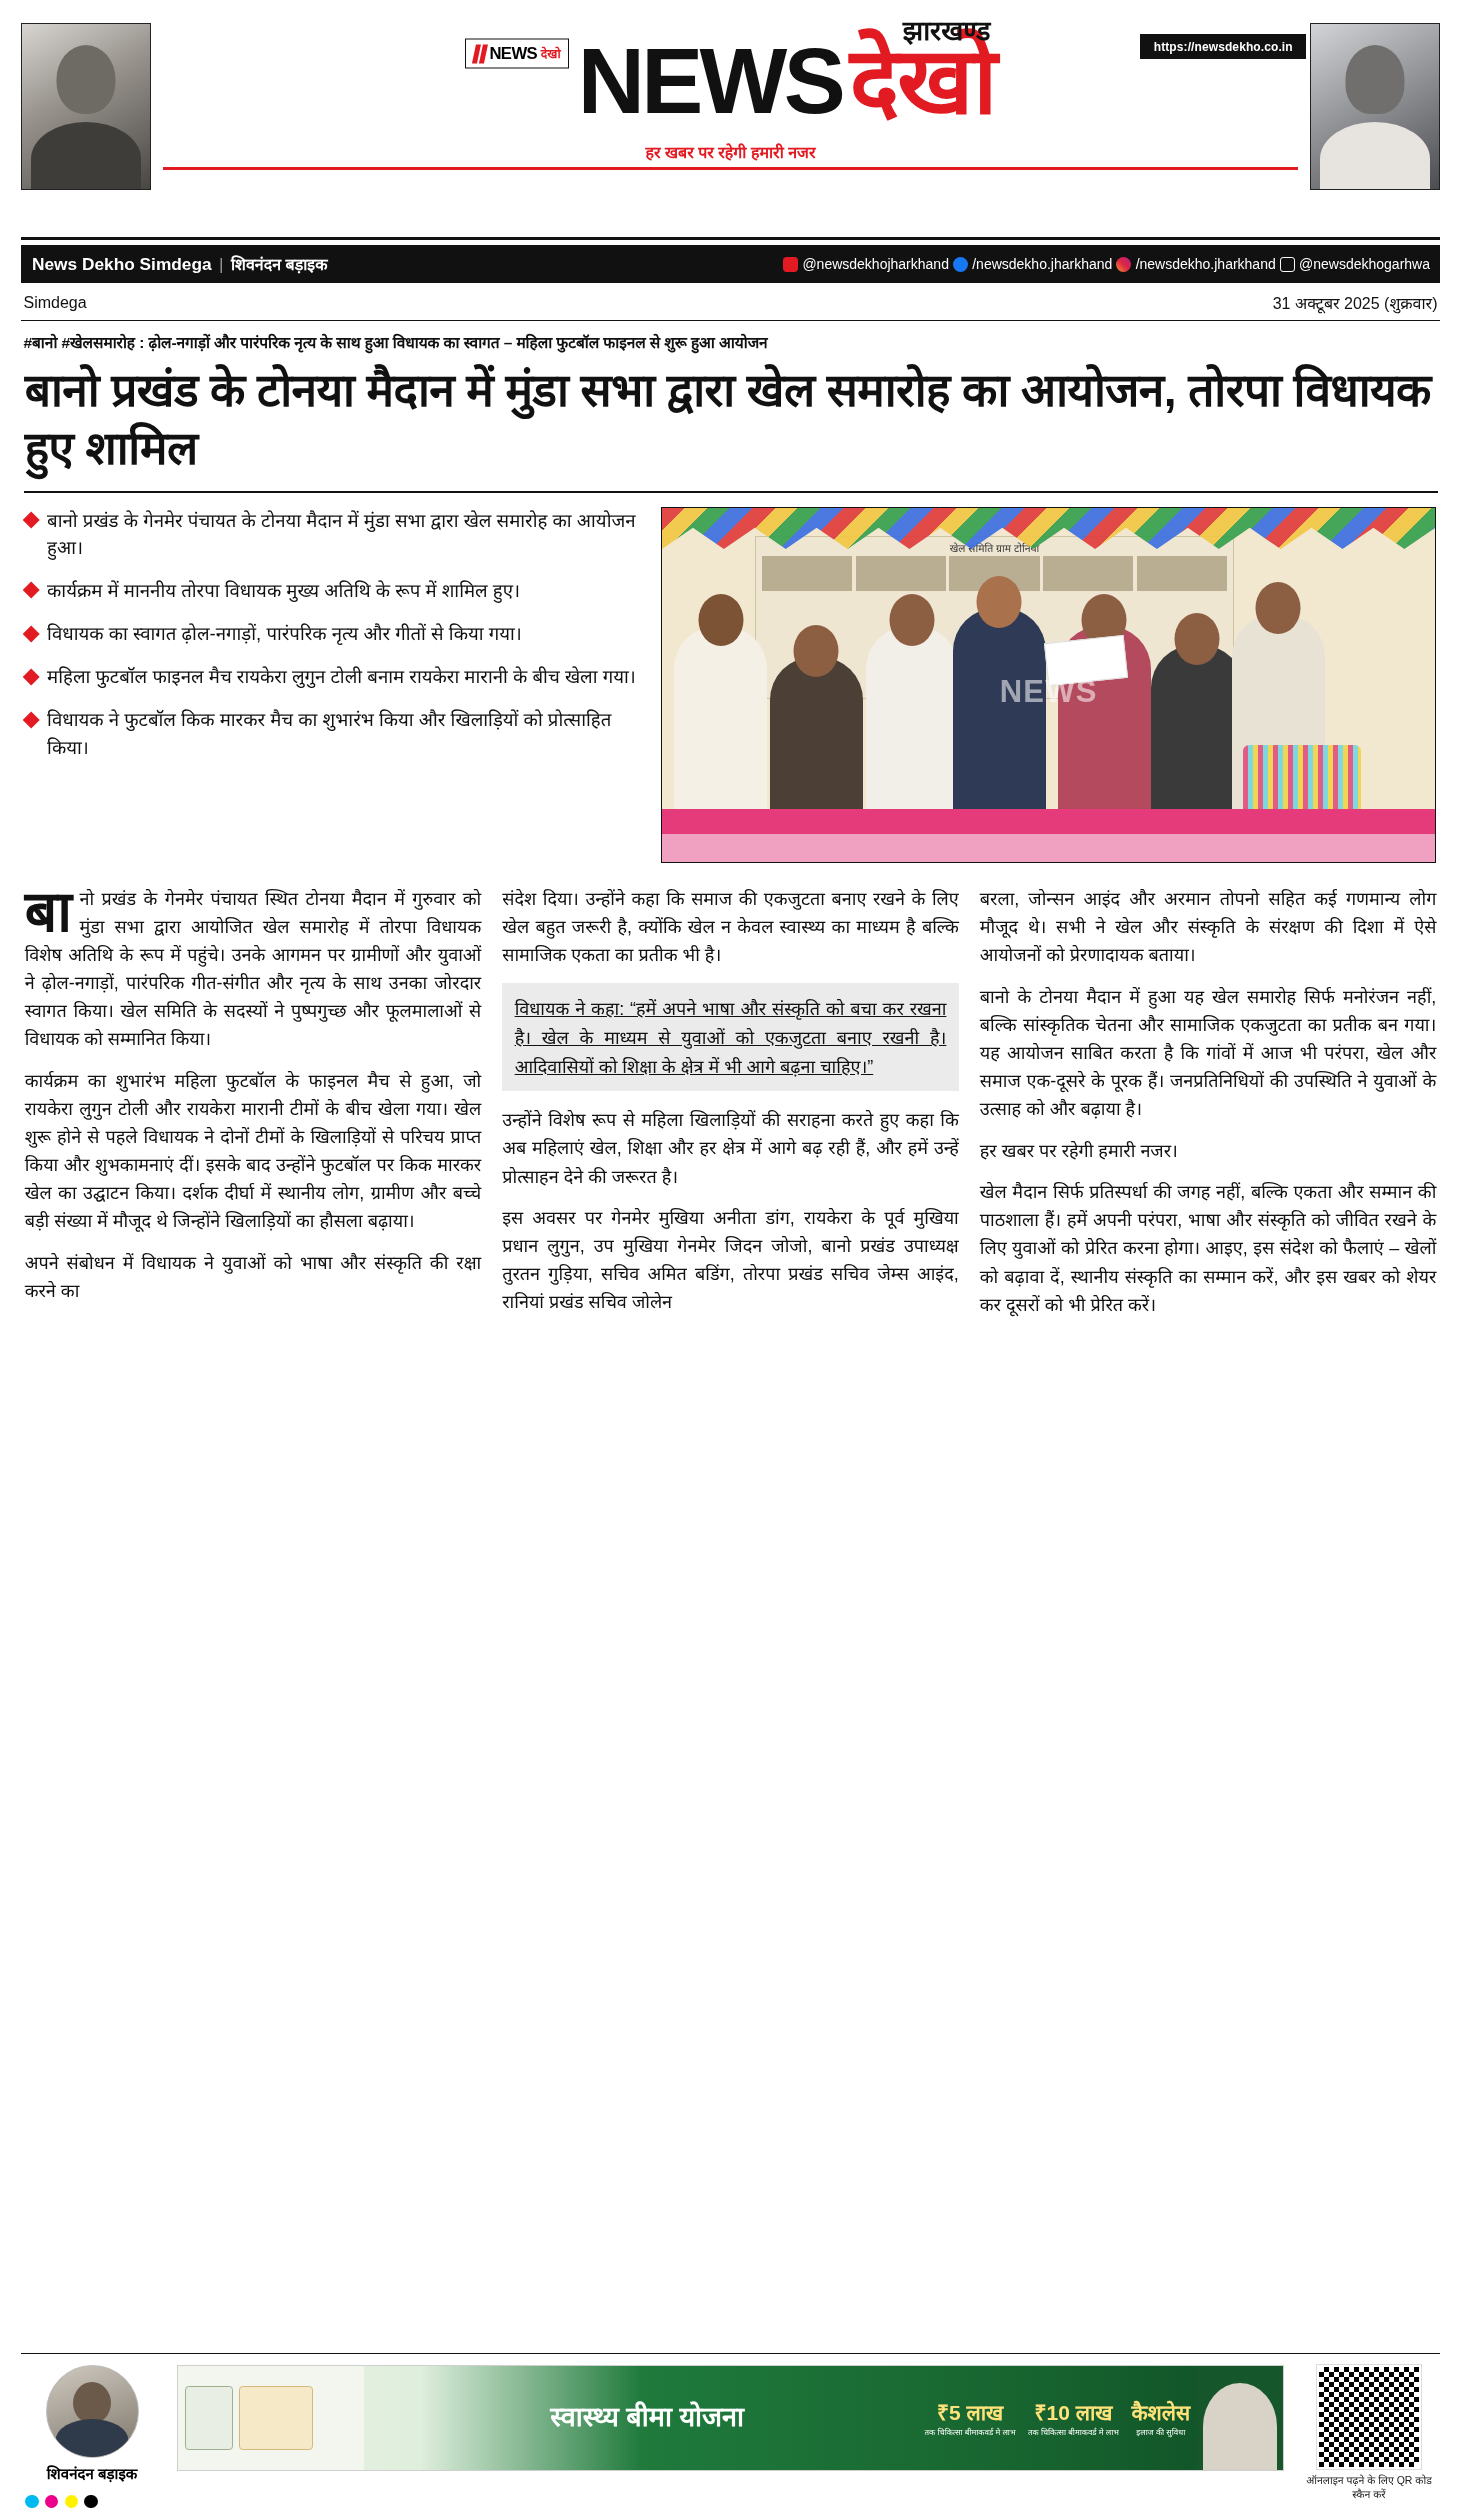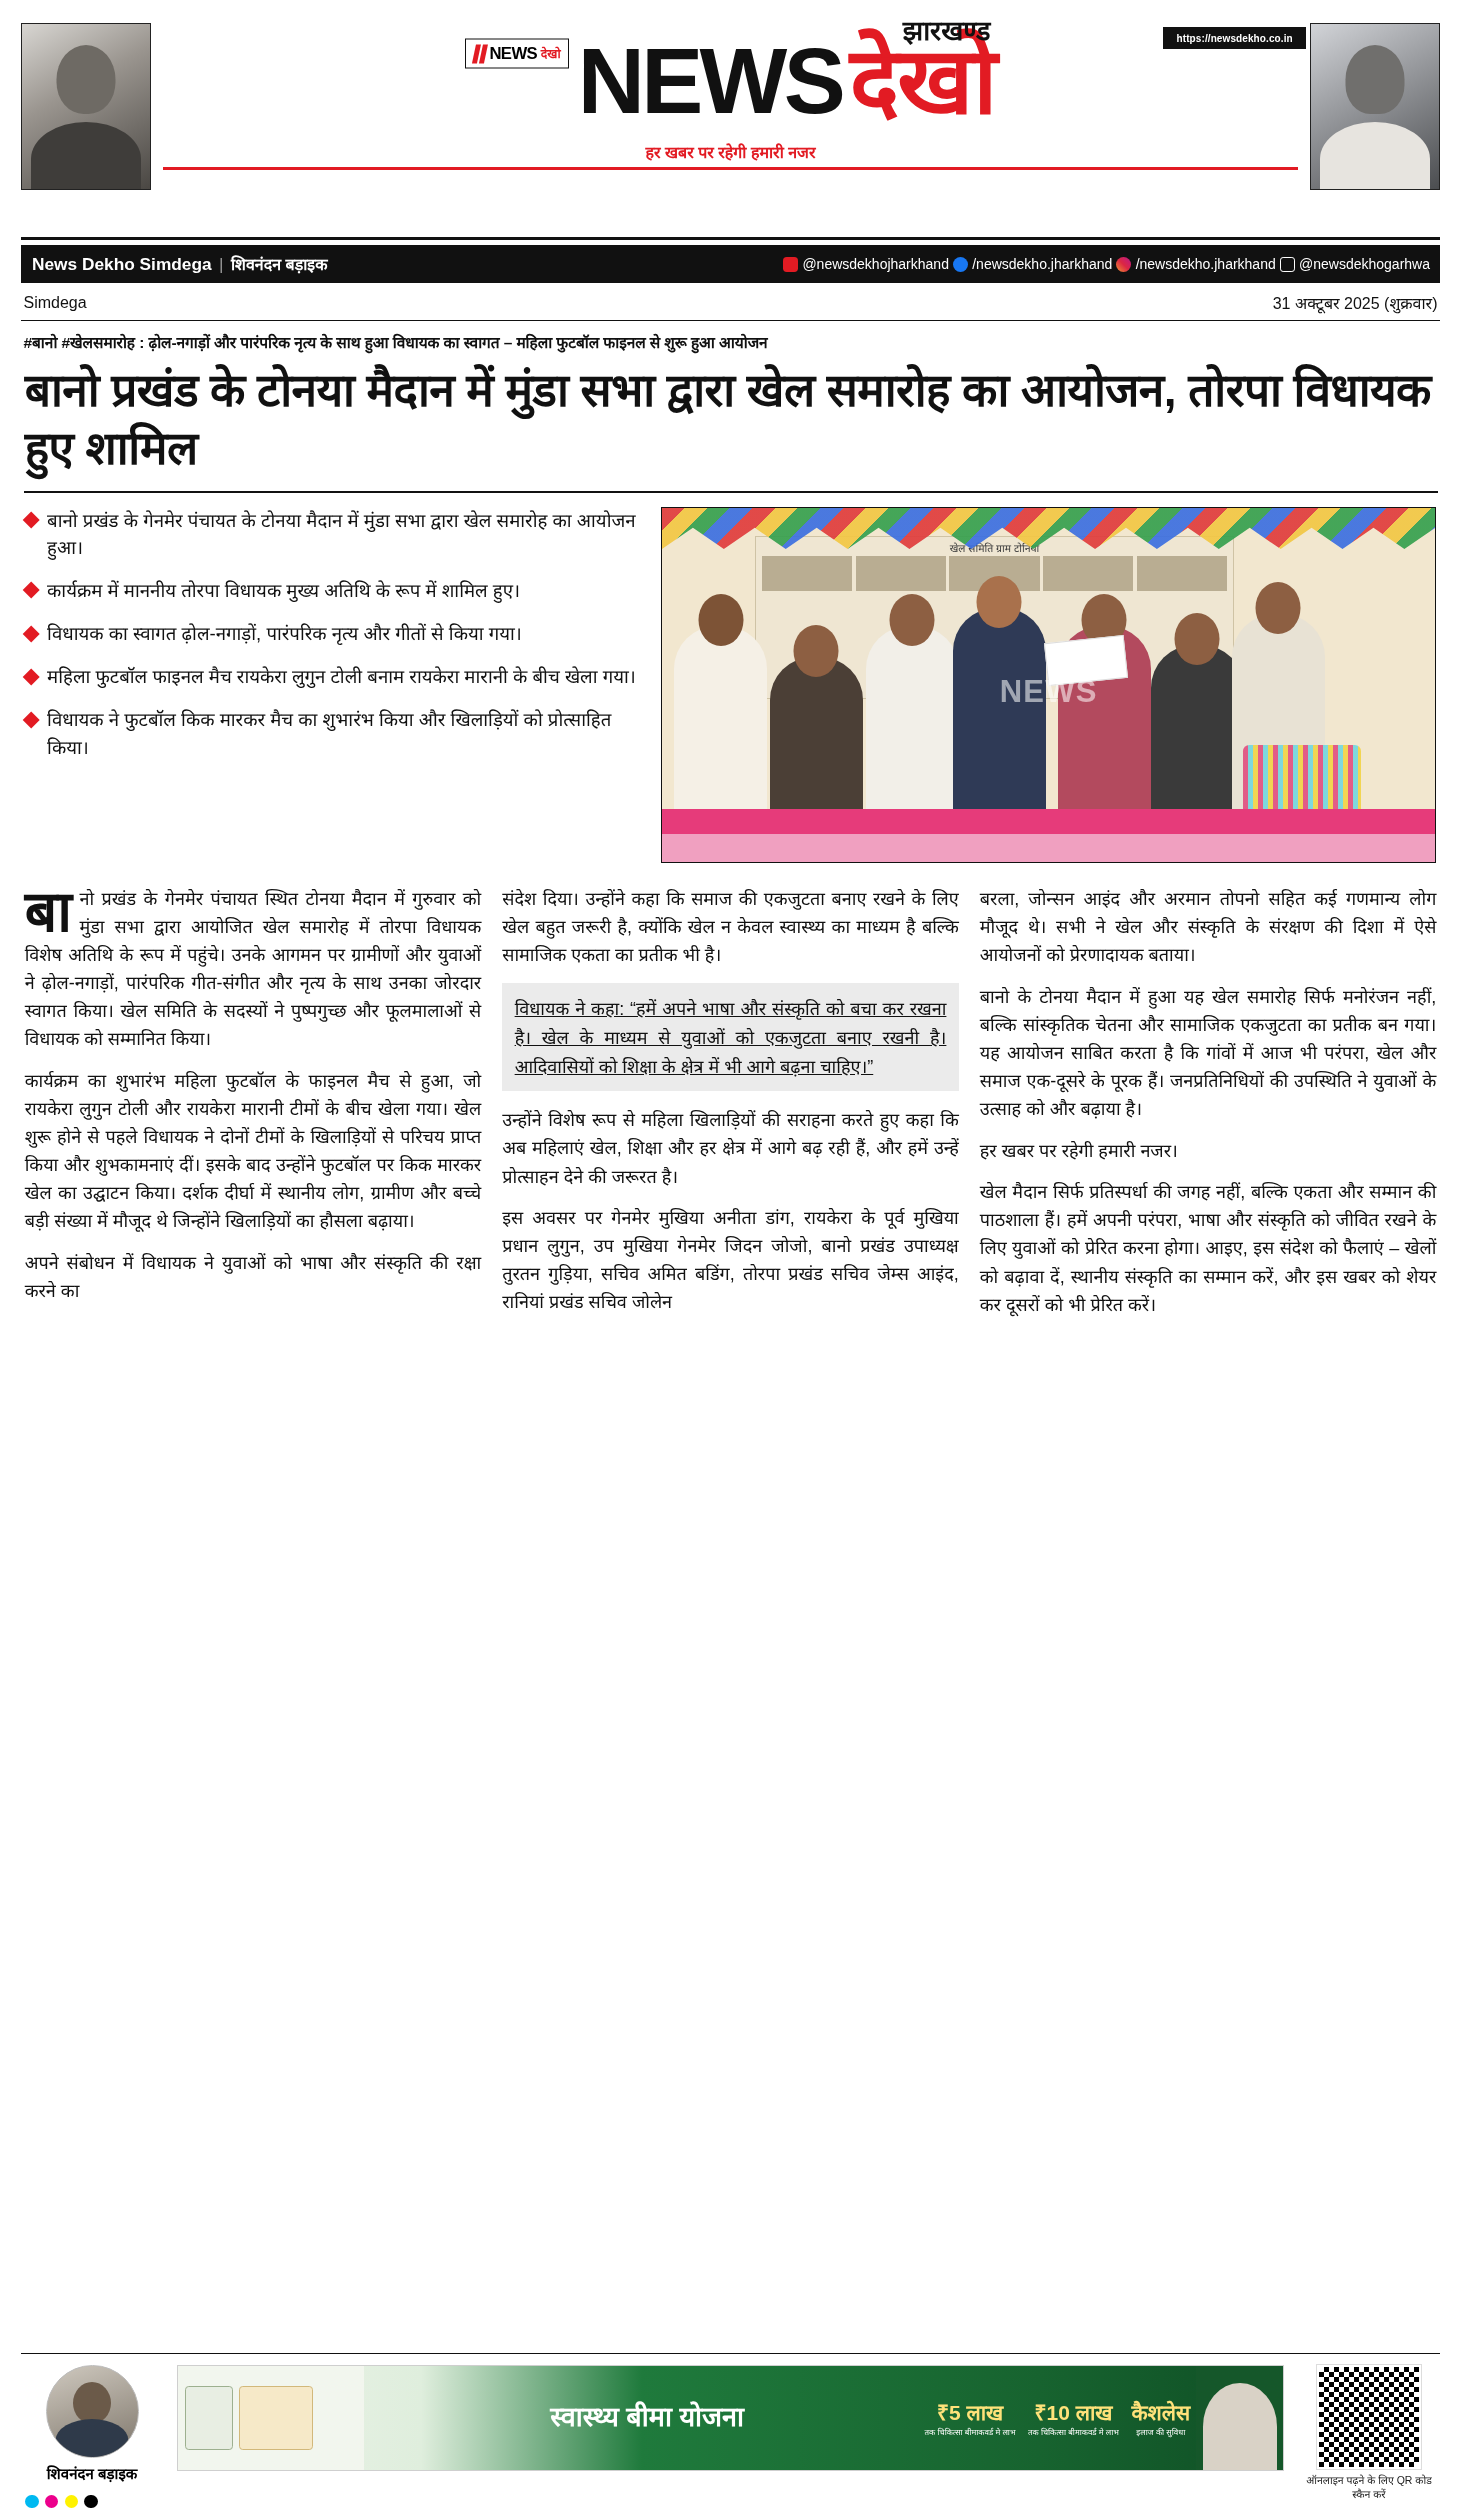--- a/index.html
+++ b/index.html
@@ -51,24 +51,24 @@
   .portrait.right .body { background: #e7e4df; }
 
   .mast-center {
     flex: 1 1 auto;
     position: relative;
     padding: 0 12.4px;
     text-align: center;
   }
   .url-pill {
     position: absolute;
-    right: 3.7px; top: 10px;
+    right: 3.7px; top: 17px;
     background: #111;
     color: #fff;
-    font-size: 10px;
+    font-size: 12px;
     font-weight: bold;
     padding: 5.6px 13.6px;
     letter-spacing: 0.1px;
   }
   .brand-row {
     display: flex;
     align-items: center;
     justify-content: center;
     gap: 8.7px;
     margin-top: 25px;

